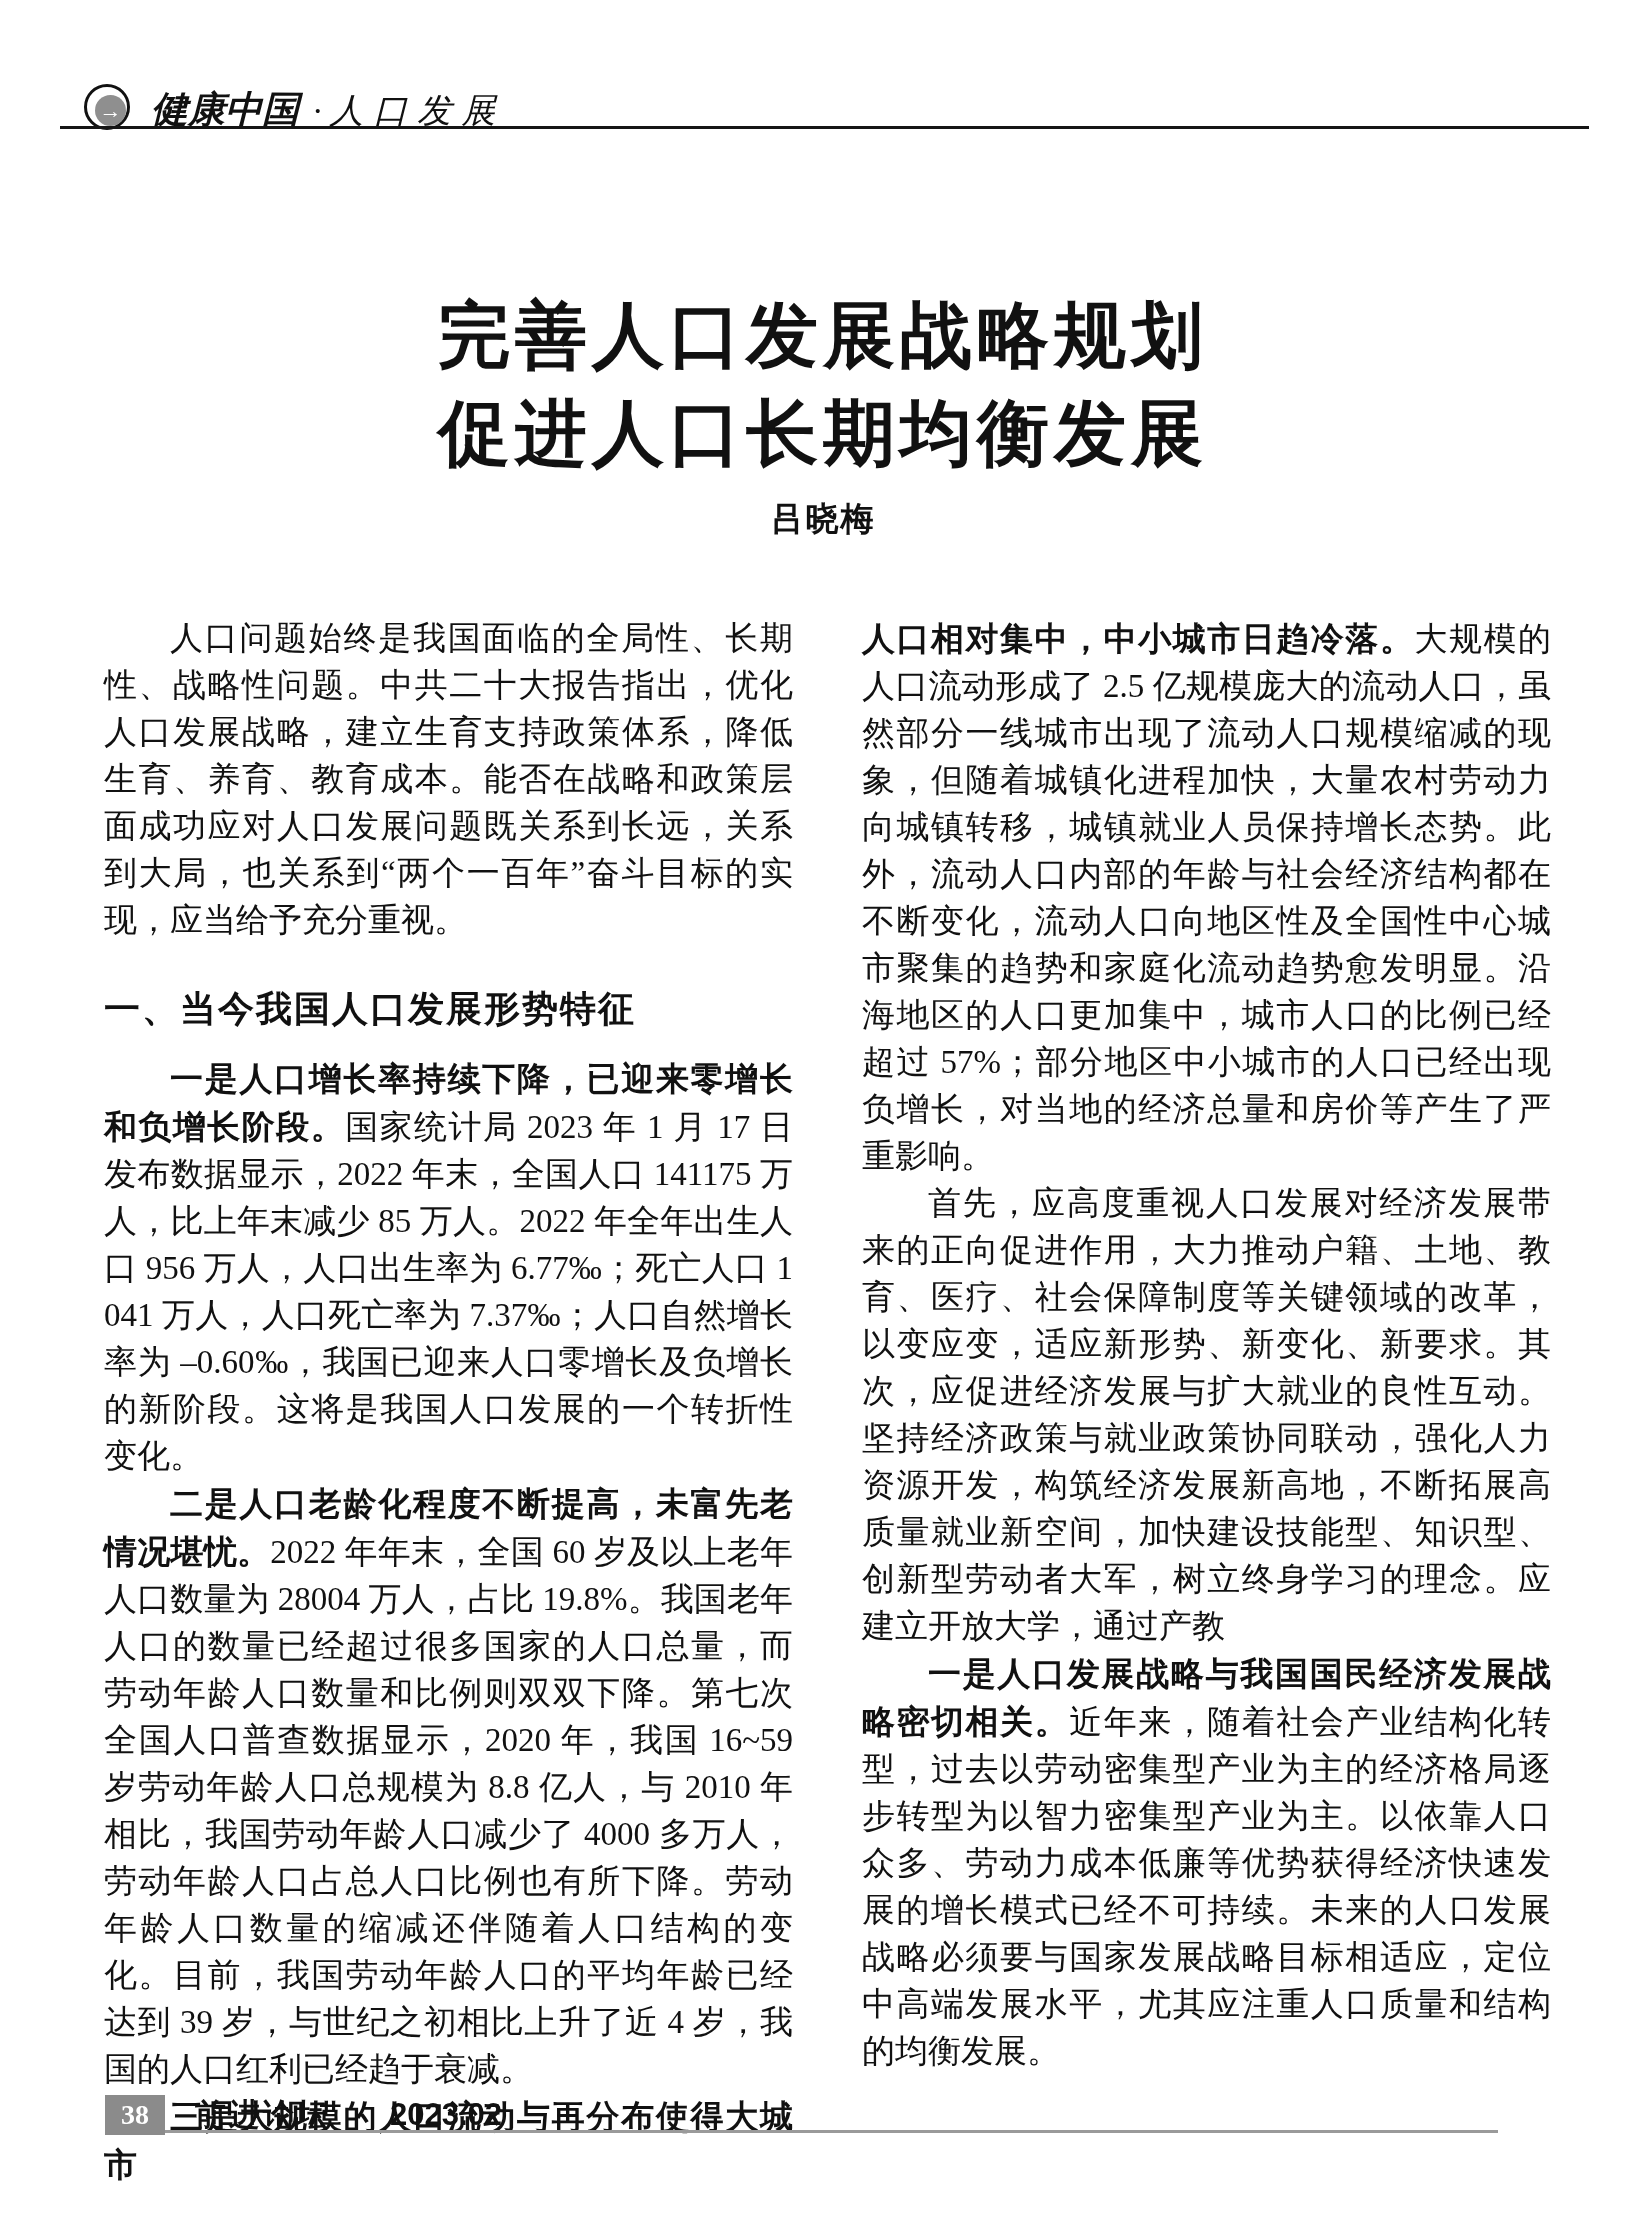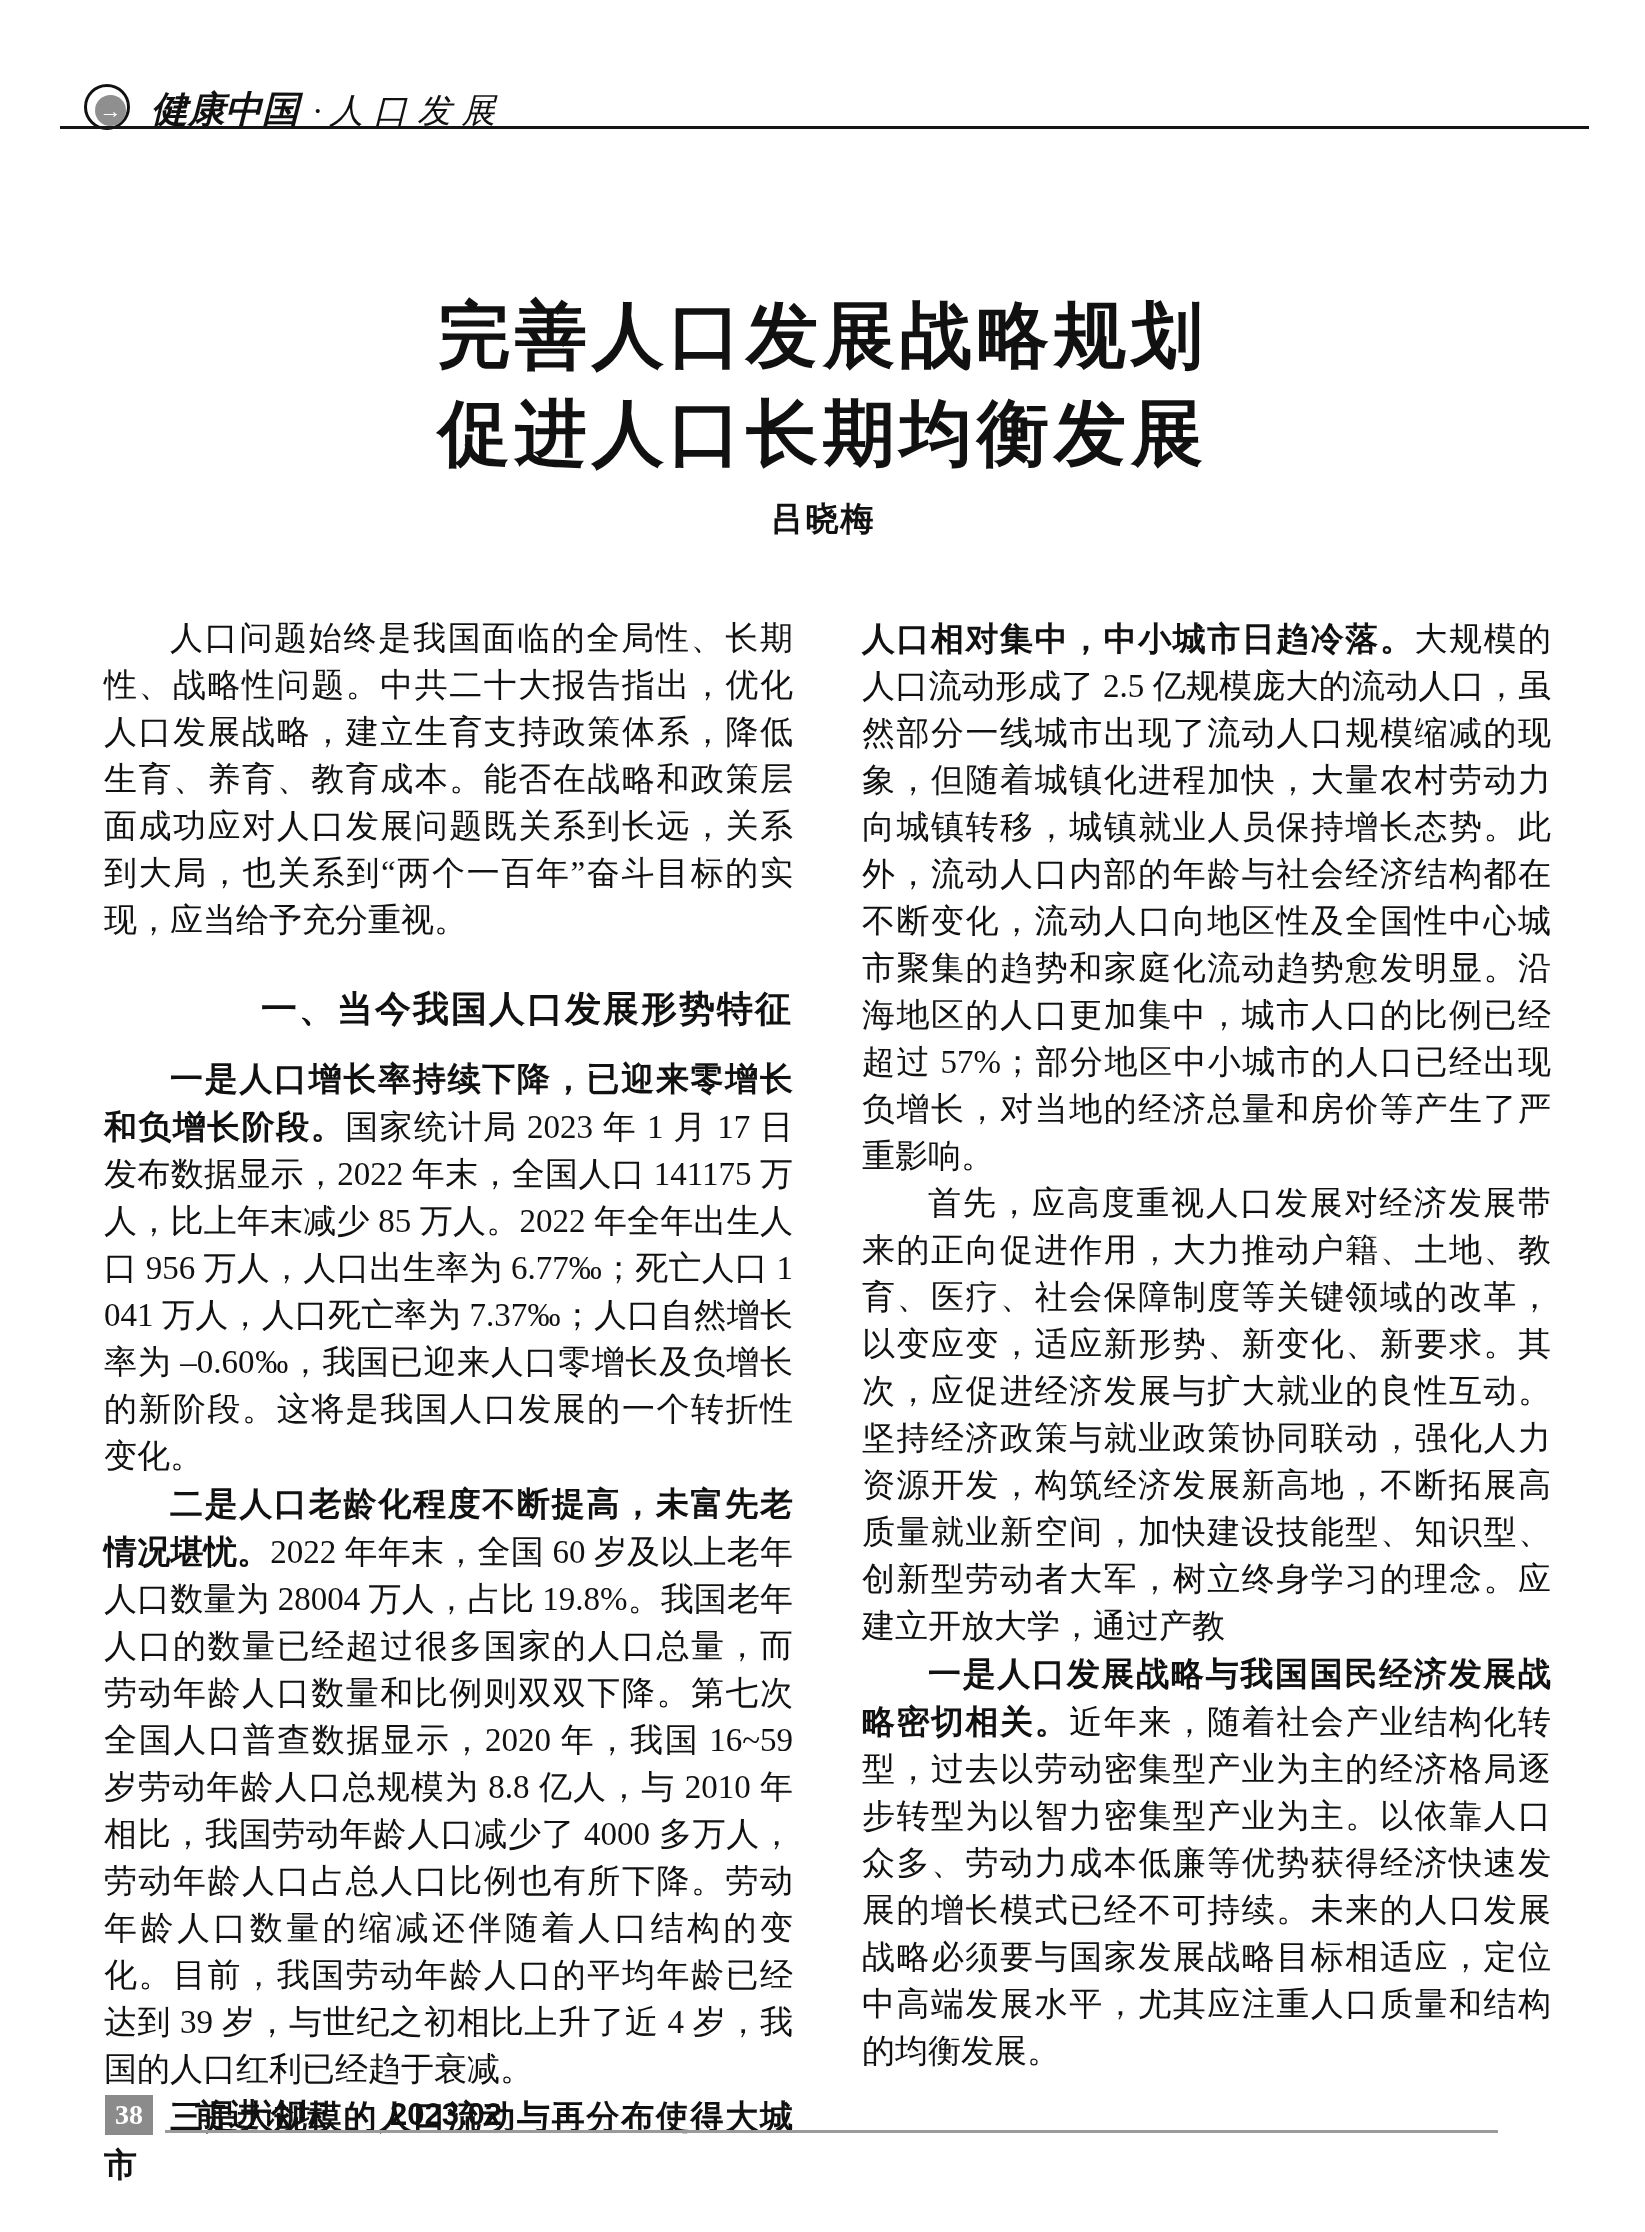--- a/index.html
+++ b/index.html
@@ -77,29 +77,29 @@
   .col-right{left:862px;}
   .col p{margin:0;text-indent:2em;}
   .col p.no-indent{text-indent:0;}
   .lead{
     font-family:"Liberation Sans", sans-serif;
     font-weight:bold;
   }
   .section-heading{
     font-family:"Liberation Serif", serif;
     font-weight:bold;font-size:36px;line-height:47px;
-    text-align:right;text-indent:0 !important;
+    text-align:left;text-indent:0 !important;
     margin:42px 0 22px !important;
     letter-spacing:2px;
   }
 
   
   .footer-pagebox{
     position:absolute;left:105px;top:2095px;
-    width:48px;height:40px;
+    width:60px;height:40px;
     background:#8b8b8b;color:#ffffff;
     text-align:center;
     font-family:"Liberation Serif", serif;
     font-weight:bold;font-size:28px;line-height:40px;
   }
   .footer-journal{
     position:absolute;left:195px;top:2095px;
     font-family:"Liberation Sans", sans-serif;
     font-weight:bold;font-size:31px;line-height:40px;
     letter-spacing:3px;

